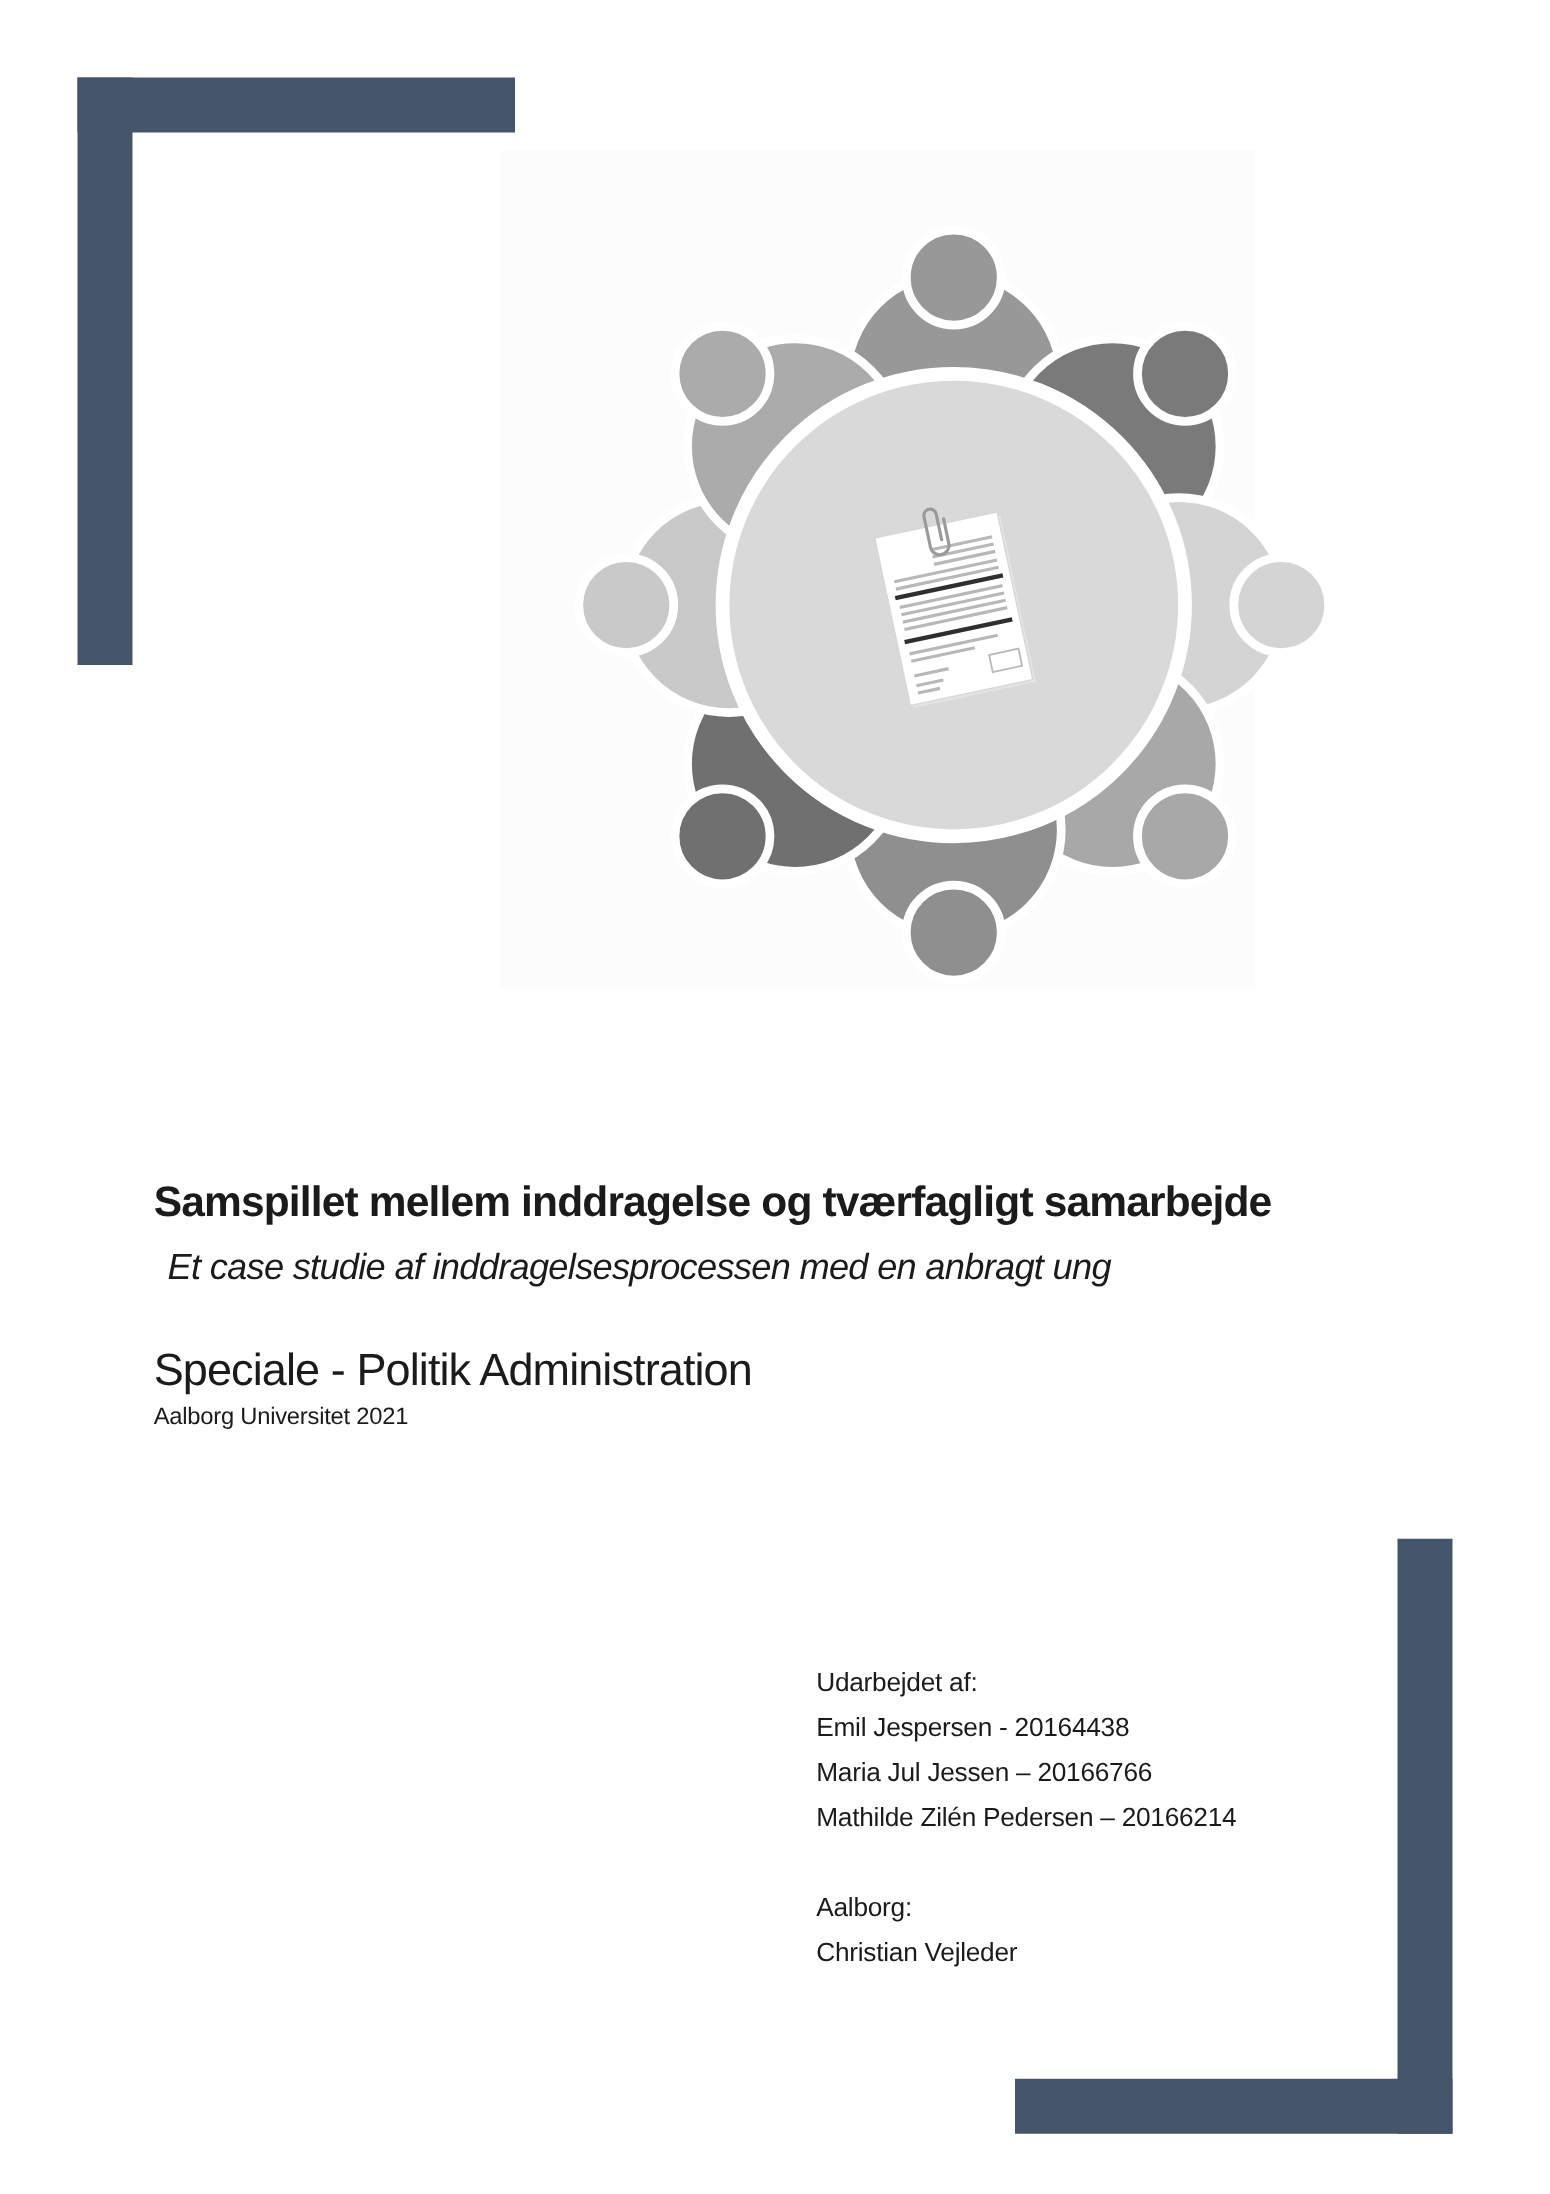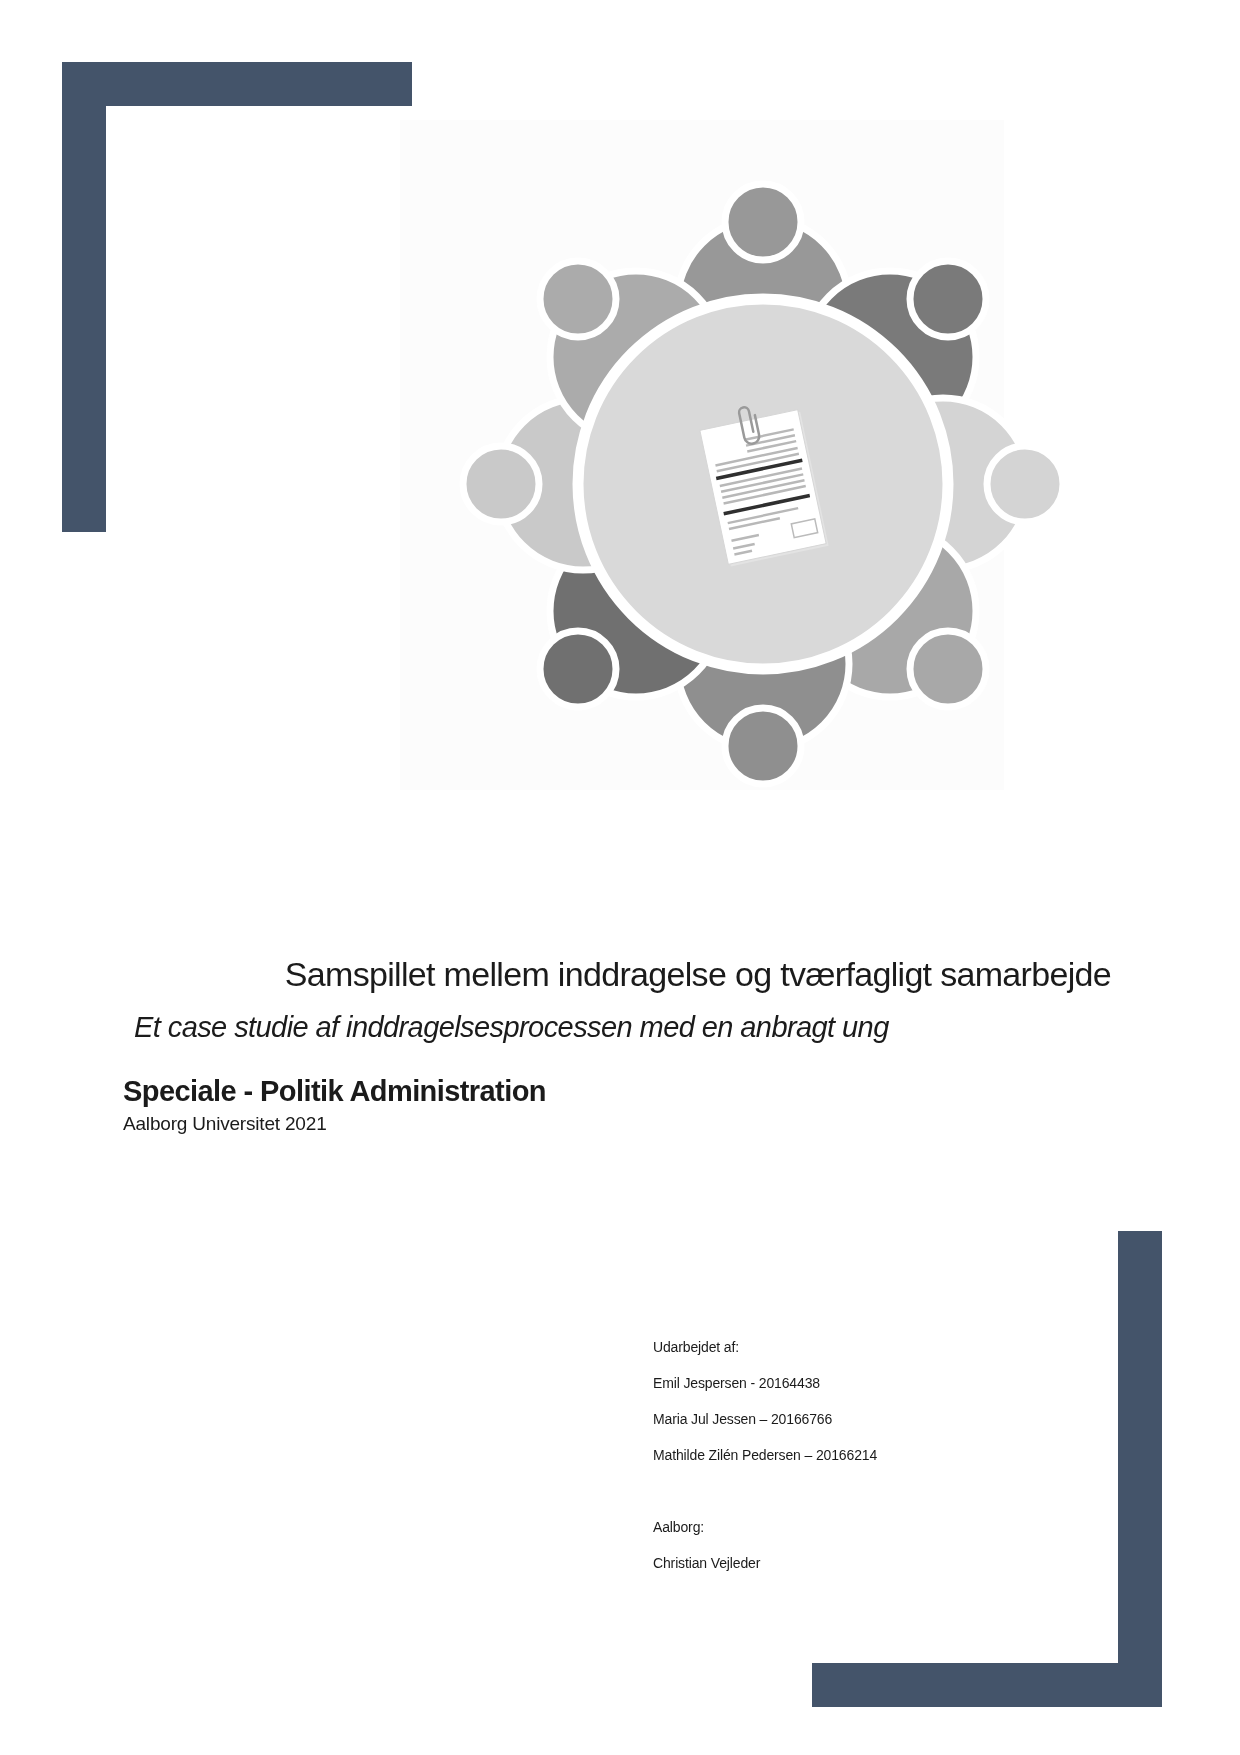--- a/index.html
+++ b/index.html
@@ -26,42 +26,42 @@
   }
   
   .clipart{
     position:absolute;left:400px;top:115px;width:680px;height:680px;
   }
   
   .title-block{
     position:absolute;left:123px;top:940px;width:1000px;
   }
   .main-title{
-    margin:12px;font-size:34px;font-weight:400;line-height:1.32;
-    letter-spacing:-0.02em;color:#1b1b1b;text-align:right;
+    margin:0;font-size:34px;font-weight:700;line-height:1.32;
+    letter-spacing:-0.02em;color:#1b1b1b;
   }
   .sub-title{
     margin:11px;font-size:29px;font-weight:400;font-style:italic;line-height:1.3;
     letter-spacing:-0.02em;color:#1b1b1b;
   }
   .program-block{
     position:absolute;left:123px;top:1072px;width:700px;
   }
   .program-line{
-    margin:0;font-size:29px;font-weight:700;line-height:1.35;
+    margin:0;font-size:36px;font-weight:400;line-height:1.35;
     letter-spacing:-0.02em;color:#1b1b1b;
   }
   .institution-line{
     margin:0;font-size:19px;font-weight:400;line-height:1.35;
     letter-spacing:-0.01em;color:#1b1b1b;
   }
   
   .credits{
     position:absolute;left:653px;top:1329px;width:440px;
-    font-size:14px;line-height:36px;letter-spacing:-0.01em;color:#1b1b1b;
+    font-size:21px;line-height:36px;letter-spacing:-0.01em;color:#1b1b1b;
   }
   .credits div{white-space:nowrap;}
   .credits .spacer{height:36px;}
 </style>
 </head>
 <body>
 
 <div class="corner-tl"></div>
 <div class="corner-br"></div>
 

